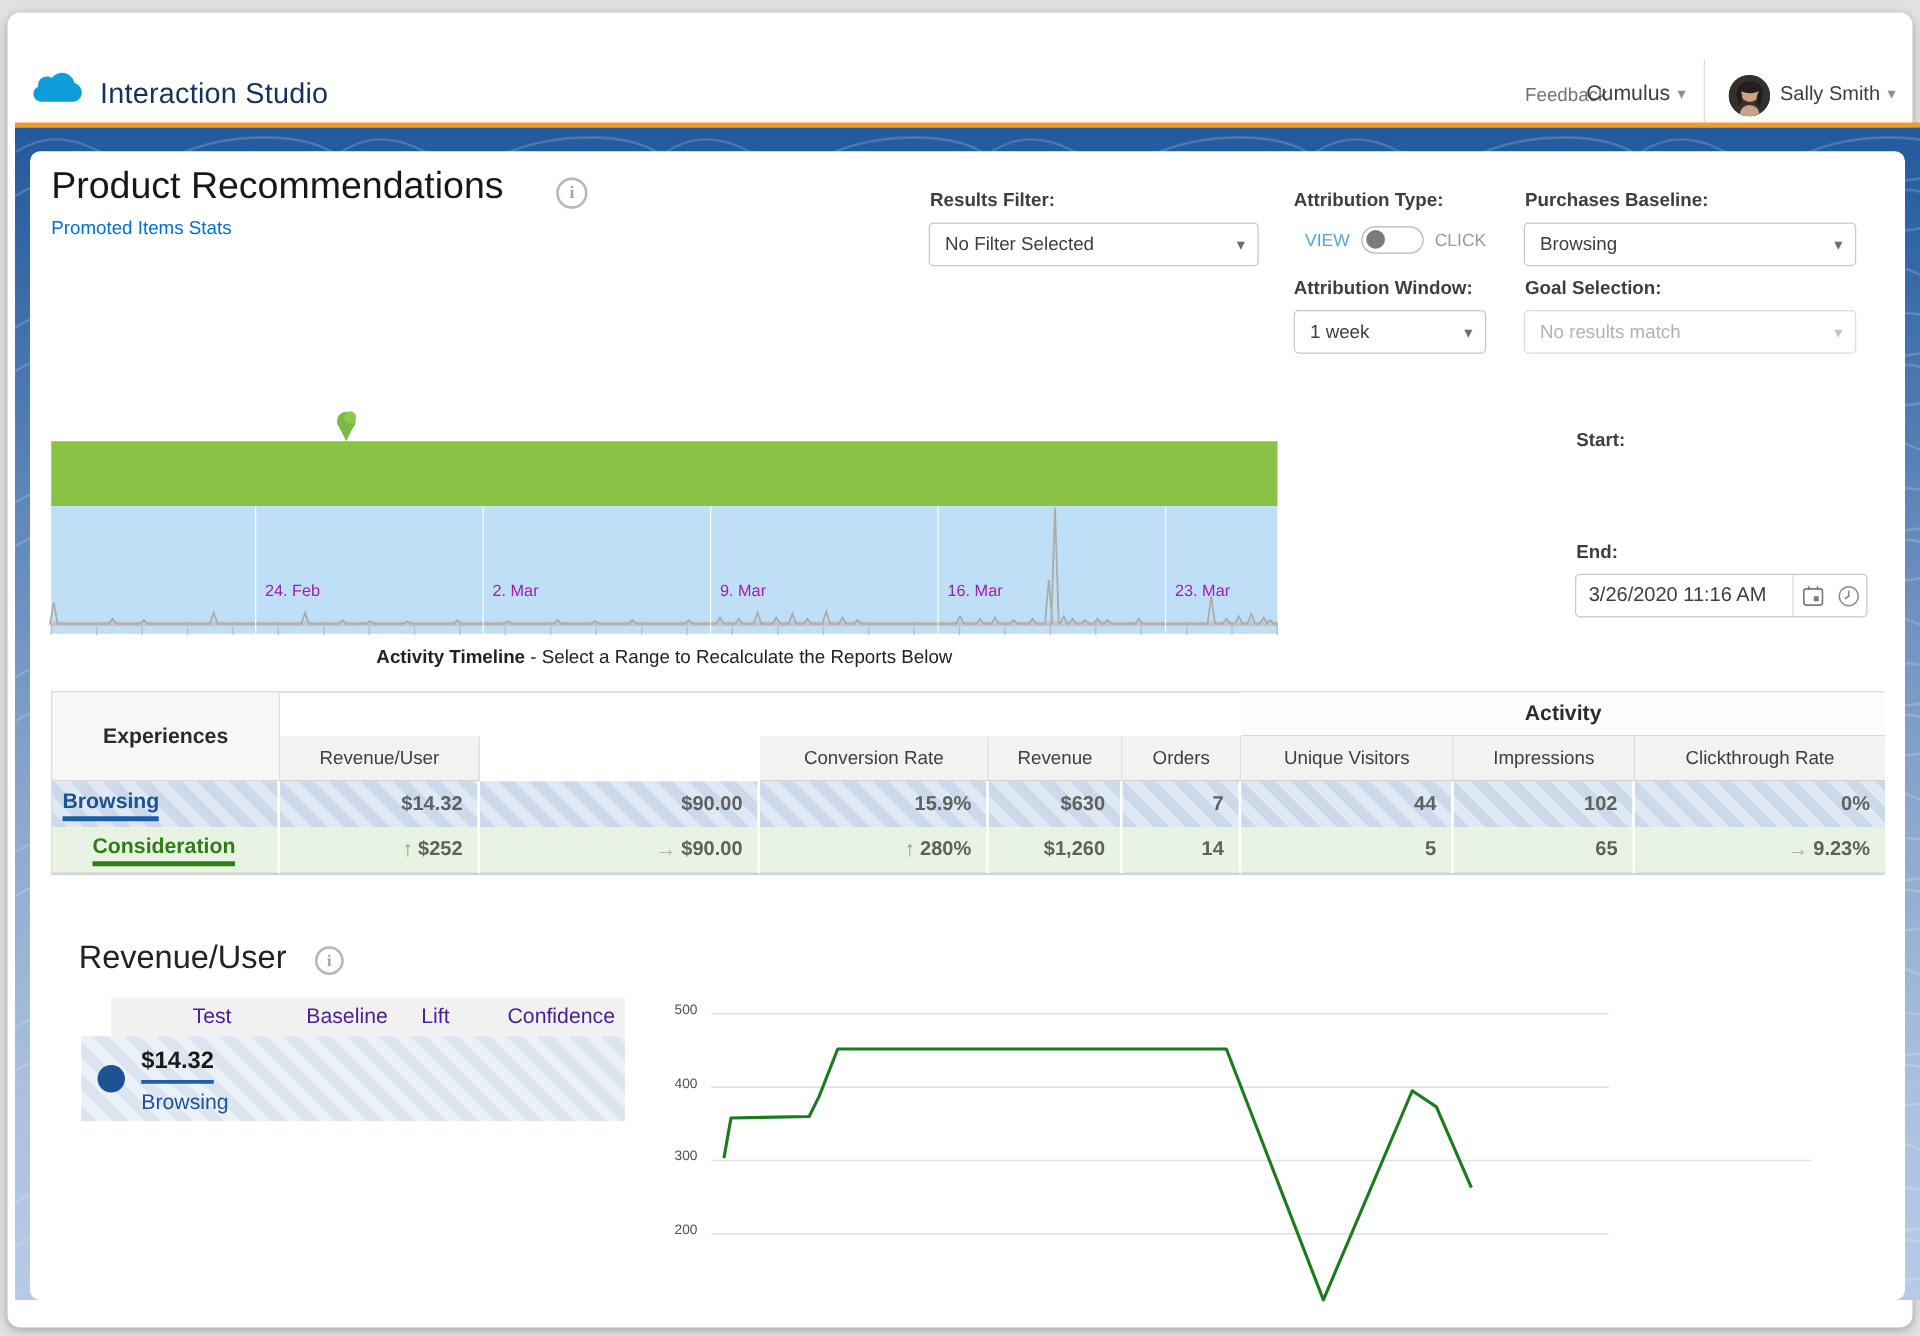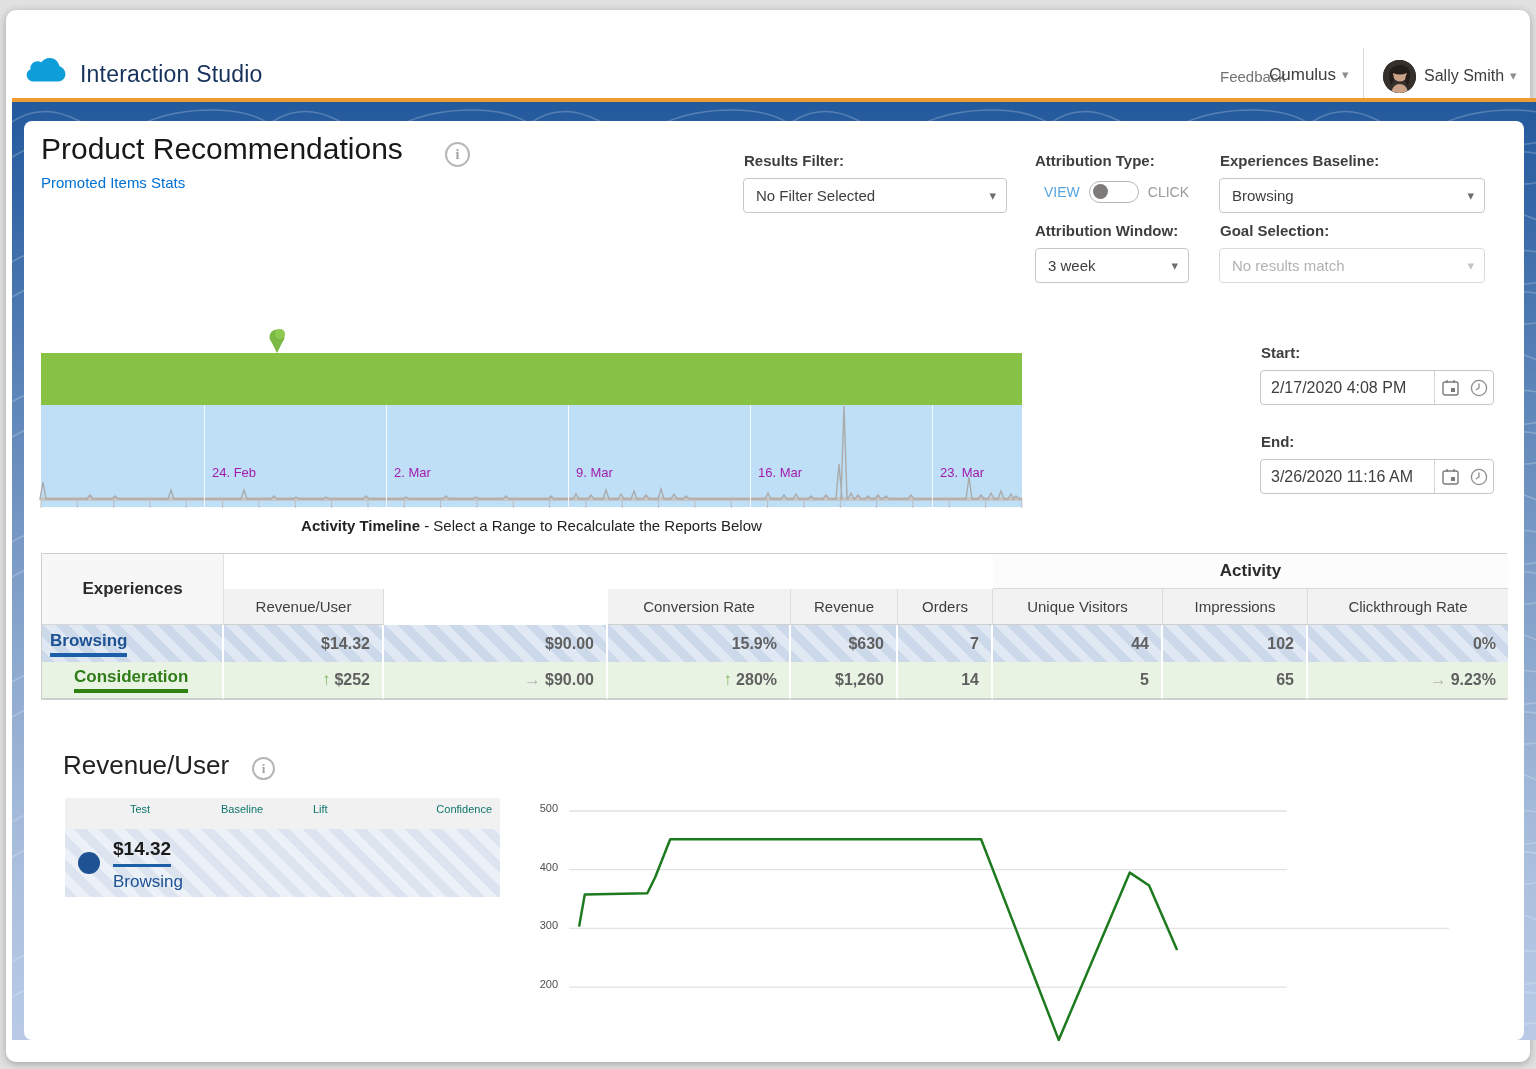--- a/index.html
+++ b/index.html
@@ -64,21 +64,21 @@
   .row-browsing{grid-row:3;background:repeating-linear-gradient(45deg,#ccd9ea 0 9px,#dfe8f3 9px 18px);}
   .row-browsing.rowlabel span{border-color:#1b5fa8;color:#1d5293;}
   .row-consider{grid-row:4;background:#e9f3e4;border-bottom:1px solid #cfcfcf;}
   .row-consider.rowlabel span{border-color:#2e8210;color:#2f7d17;}
   .arr{margin-right:4px;font-weight:400;font-size:17px;}
   .arr[data-dir="up"]{color:#7db75c;}
   .arr[data-dir="right"]{color:#b3b3b3;}
   
   .ru-title{position:absolute;left:39px;top:629px;font-size:26px;color:#222;}
   .mini{position:absolute;left:41px;top:677px;width:435px;}
-  .mini-head{position:relative;height:31px;background:#f1f1f1;font-size:11px;color:#0f766e;}
+  .mini-head{position:relative;height:31px;background:#f1f1f1;font-size:17px;color:#4c1d95;margin-left:24px;}
   .mini-head span{position:absolute;top:5px;}
   .mini-row{position:relative;height:68px;background:repeating-linear-gradient(45deg,#dbe4ef 0 9px,#ecf1f7 9px 18px);}
   .dot{position:absolute;left:13px;top:23px;width:22px;height:22px;border-radius:50%;background:#1d5293;}
   .test-val{position:absolute;left:48px;top:9px;font-size:19px;font-weight:700;color:#1a1a1a;}
   .test-bar{position:absolute;left:48px;top:35px;width:58px;height:3px;background:#1d5fa6;}
   .test-lbl{position:absolute;left:48px;top:43px;font-size:17px;color:#1d5293;}
   
   .ylab{position:absolute;left:486px;width:48px;text-align:right;font-size:11px;color:#4f4f4f;}
   .linechart{position:absolute;left:545px;top:674px;overflow:visible;}
 </style>
@@ -136,23 +136,23 @@
 
       <div class="flabel" style="left:1011px;top:31px;">Attribution Type:</div>
       <div class="toggle-row">
         <span class="view-lbl">VIEW</span>
         <span class="pill">
             <span class="knob"></span>
           </span>
         <span class="click-lbl">CLICK</span>
       </div>
       <div class="flabel" style="left:1011px;top:101px;">Attribution Window:</div>
-      <div class="dd" style="left:1011px;top:127px;width:128px;"><span>3 week</span><span class="chev">▾</span></div>
-
-      <div class="flabel" style="left:1196px;top:31px;">Experiences Baseline:</div>
+      <div class="dd" style="left:1011px;top:127px;width:128px;"><span>1 week</span><span class="chev">▾</span></div>
+
+      <div class="flabel" style="left:1196px;top:31px;">Purchases Baseline:</div>
       <div class="dd" style="left:1195px;top:57px;width:240px;"><span>Browsing</span><span class="chev">▾</span></div>
       <div class="flabel" style="left:1196px;top:101px;">Goal Selection:</div>
       <div class="dd disabled" style="left:1195px;top:127px;width:240px;"><span>No results match</span><span class="chev" style="color:#c6c4c2;">▾</span></div>
 
       <svg class="pin" width="20" height="27" viewBox="0 0 20 27">
         <path d="M10 26 L4.5 15 A7.5 7.5 0 1 1 15.5 15 Z" fill="#7cb944"></path>
         <circle cx="13" cy="7" r="5" fill="#8dc84f"></circle>
       </svg>
       <div class="greenbar"></div>
       <div class="bluearea">
@@ -170,39 +170,20 @@
             <div class="dlabel" style="left: 535px;">9. Mar</div>
             <div class="vgrid" style="left: 709px;"></div>
             <div class="dlabel" style="left: 717px;">16. Mar</div>
             <div class="vgrid" style="left: 891px;"></div>
             <div class="dlabel" style="left: 899px;">23. Mar</div>
           </div>
       </div>
       <div class="caption"><b>Activity Timeline</b><span> - Select a Range to Recalculate the Reports Below</span></div>
 
       <div class="dtlabel" style="left:1237px;top:223px;">Start:</div>
-      <div class="dtinput" style="left:1236px;top:249px;">
-        <span class="dtval">2/17/2020 4:08 PM</span>
-        <span class="dtseg">
-          <svg width="17" height="17" viewBox="0 0 17 17">
-              <g fill="none" stroke="#7d7b79" stroke-width="1.4">
-                <rect x="1" y="3" width="15" height="13" rx="2"></rect>
-                <line x1="5" y1="1" x2="5" y2="4"></line>
-                <line x1="12" y1="1" x2="12" y2="4"></line>
-              </g>
-              <rect x="9" y="9" width="4" height="4" fill="#7d7b79"></rect>
-            </svg>
-        </span>
-        <span class="dtclock">
-          <svg width="18" height="18" viewBox="0 0 18 18">
-              <circle cx="9" cy="9" r="7.6" fill="none" stroke="#8f8d8b" stroke-width="1.3"></circle>
-              <path d="M9 4.5 V9 L5.8 11" fill="none" stroke="#8f8d8b" stroke-width="1.3"></path>
-            </svg>
-        </span>
-      </div>
       <div class="dtlabel" style="left:1237px;top:312px;">End:</div>
       <div class="dtinput" style="left:1236px;top:338px;">
         <span class="dtval">3/26/2020 11:16 AM</span>
         <span class="dtseg">
           <svg width="17" height="17" viewBox="0 0 17 17">
               <g fill="none" stroke="#7d7b79" stroke-width="1.4">
                 <rect x="1" y="3" width="15" height="13" rx="2"></rect>
                 <line x1="5" y1="1" x2="5" y2="4"></line>
                 <line x1="12" y1="1" x2="12" y2="4"></line>
               </g>

